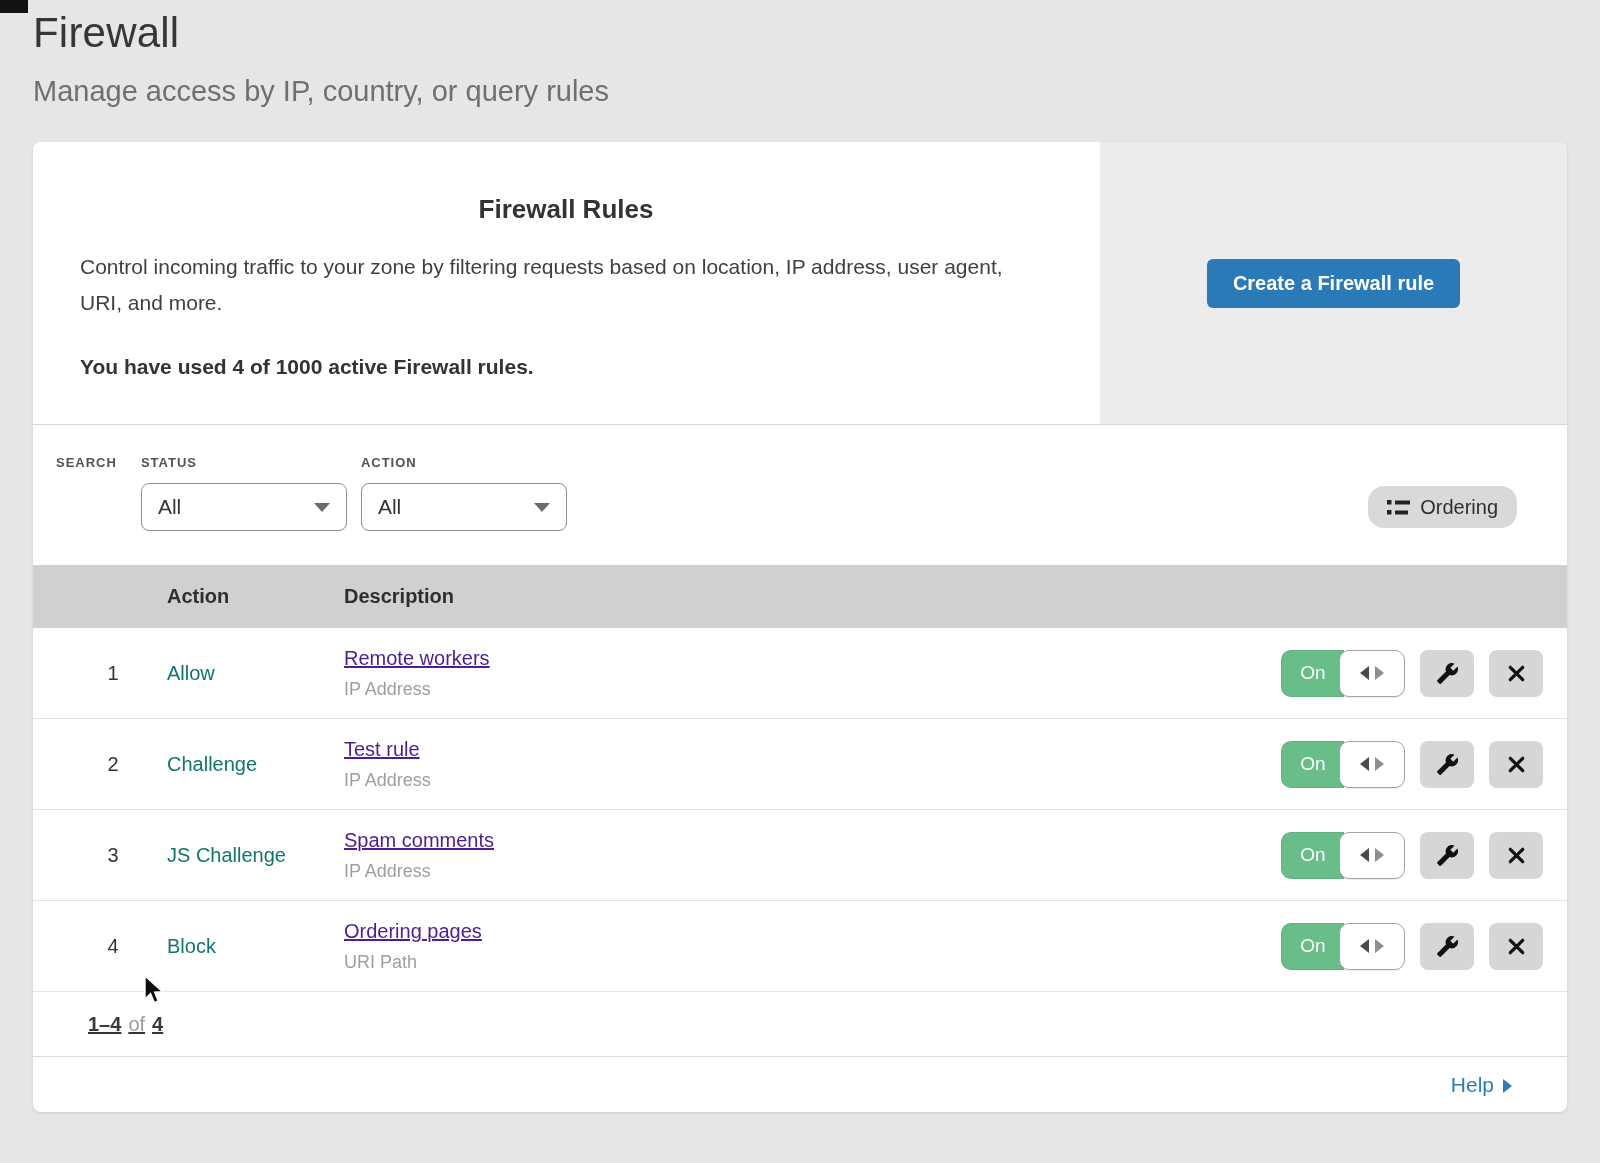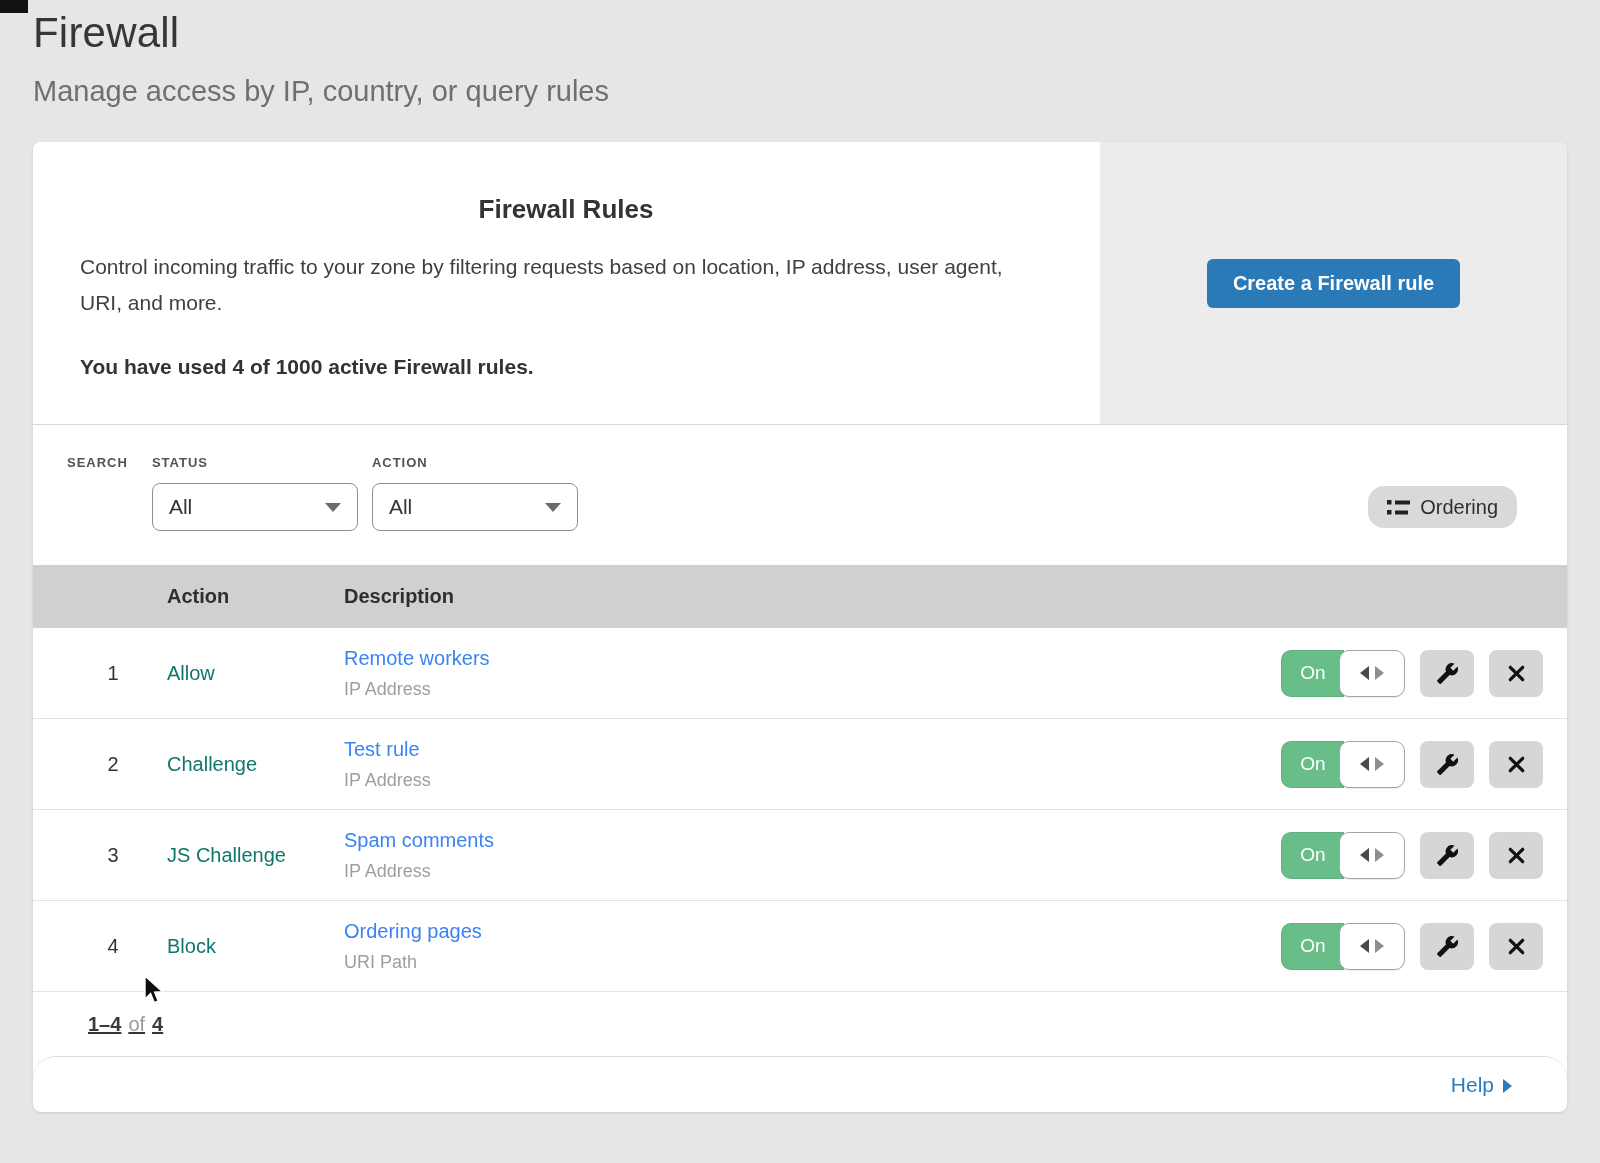--- a/index.html
+++ b/index.html
@@ -96,21 +96,21 @@
     font-size: 20px; font-weight: 700; color: #2e2e2e;
   }
   .rule-row {
     height: 91px; background: #fff;
     display: grid; grid-template-columns: 134px 177px 1fr 340px;
     align-items: center;
     border-bottom: 1px solid #e3e3e3;
   }
   .cell-priority { text-align: center; padding-left: 26px; font-size: 20px; color: #333; }
   .cell-action { font-size: 20px; color: #0f766e; }
-  .cell-desc-title { font-size: 20px; color: #3b82f6; }
+  .cell-desc-title { font-size: 20px; color: #4c1d95; text-decoration: underline; }
   .cell-desc-sub { font-size: 18px; color: #9e9e9e; margin-top: 9px; }
   .cell-controls {
     display: flex; align-items: center; justify-content: flex-end;
     gap: 15px; padding-right: 24px;
   }
   .toggle { display: flex; height: 47px; cursor: pointer; }
   .toggle-on {
     width: 63px; background: var(--toggle-green, #69bd89);
     border: 1px solid #5fb27e; border-right: none;
     border-radius: 10px 0 0 10px;
@@ -133,21 +133,20 @@
 
   
   .pagination { height: 64px; display: flex; align-items: center; padding-left: 55px; font-size: 20px; text-decoration: underline; }
   .pg-range { font-weight: 700; color: #3a3a3a; }
   .pg-of { color: #9a9a9a; margin: 0 7px; }
   .pg-total { font-weight: 700; color: #3a3a3a; }
   .card-footer {
     height: 56px; border-top: 1px solid #dcdcdc;
     display: flex; align-items: center; justify-content: flex-end;
     padding-right: 55px;
-    border-radius: 22px;
   }
   .help-link {
     font-size: 21px; color: var(--help-blue, #2d7cbb);
     text-decoration: none; display: flex; align-items: center; gap: 9px; cursor: pointer;
   }
   .help-arrow { width:0; height:0; border-top:7px solid transparent; border-bottom:7px solid transparent; border-left:9px solid var(--help-blue, #2d7cbb); margin-top:2px; }
 
   .mouse-cursor { position: absolute; left: 142px; top: 975px; pointer-events: none; z-index: 50; }
 </style>
 </head>
@@ -167,21 +166,21 @@
       <div class="header-title">Firewall Rules</div>
       <div class="header-desc">Control incoming traffic to your zone by filtering requests based on location, IP address, user agent, URI, and more.</div>
       <div class="header-usage">You have used 4 of 1000 active Firewall rules.</div>
     </div>
     <div class="header-right">
       <button class="create-btn">Create a Firewall rule</button>
     </div>
   </div>
 
   <div class="filter-section">
-    <div class="filter-group" style="margin-left:11px;gap:44px;">
+    <div class="filter-group" style="margin-left:0;gap:44px;">
       <div class="filter-label">SEARCH</div>
     </div>
     <div class="filter-group select-status-group">
       <div class="filter-label select-status" style="border:none;height:auto;padding:0;margin-bottom:13px;">STATUS</div>
       <div class="select-box select-status">
         <span>All</span>
         <span class="caret-down"></span>
       </div>
     </div>
     <div class="filter-group">

